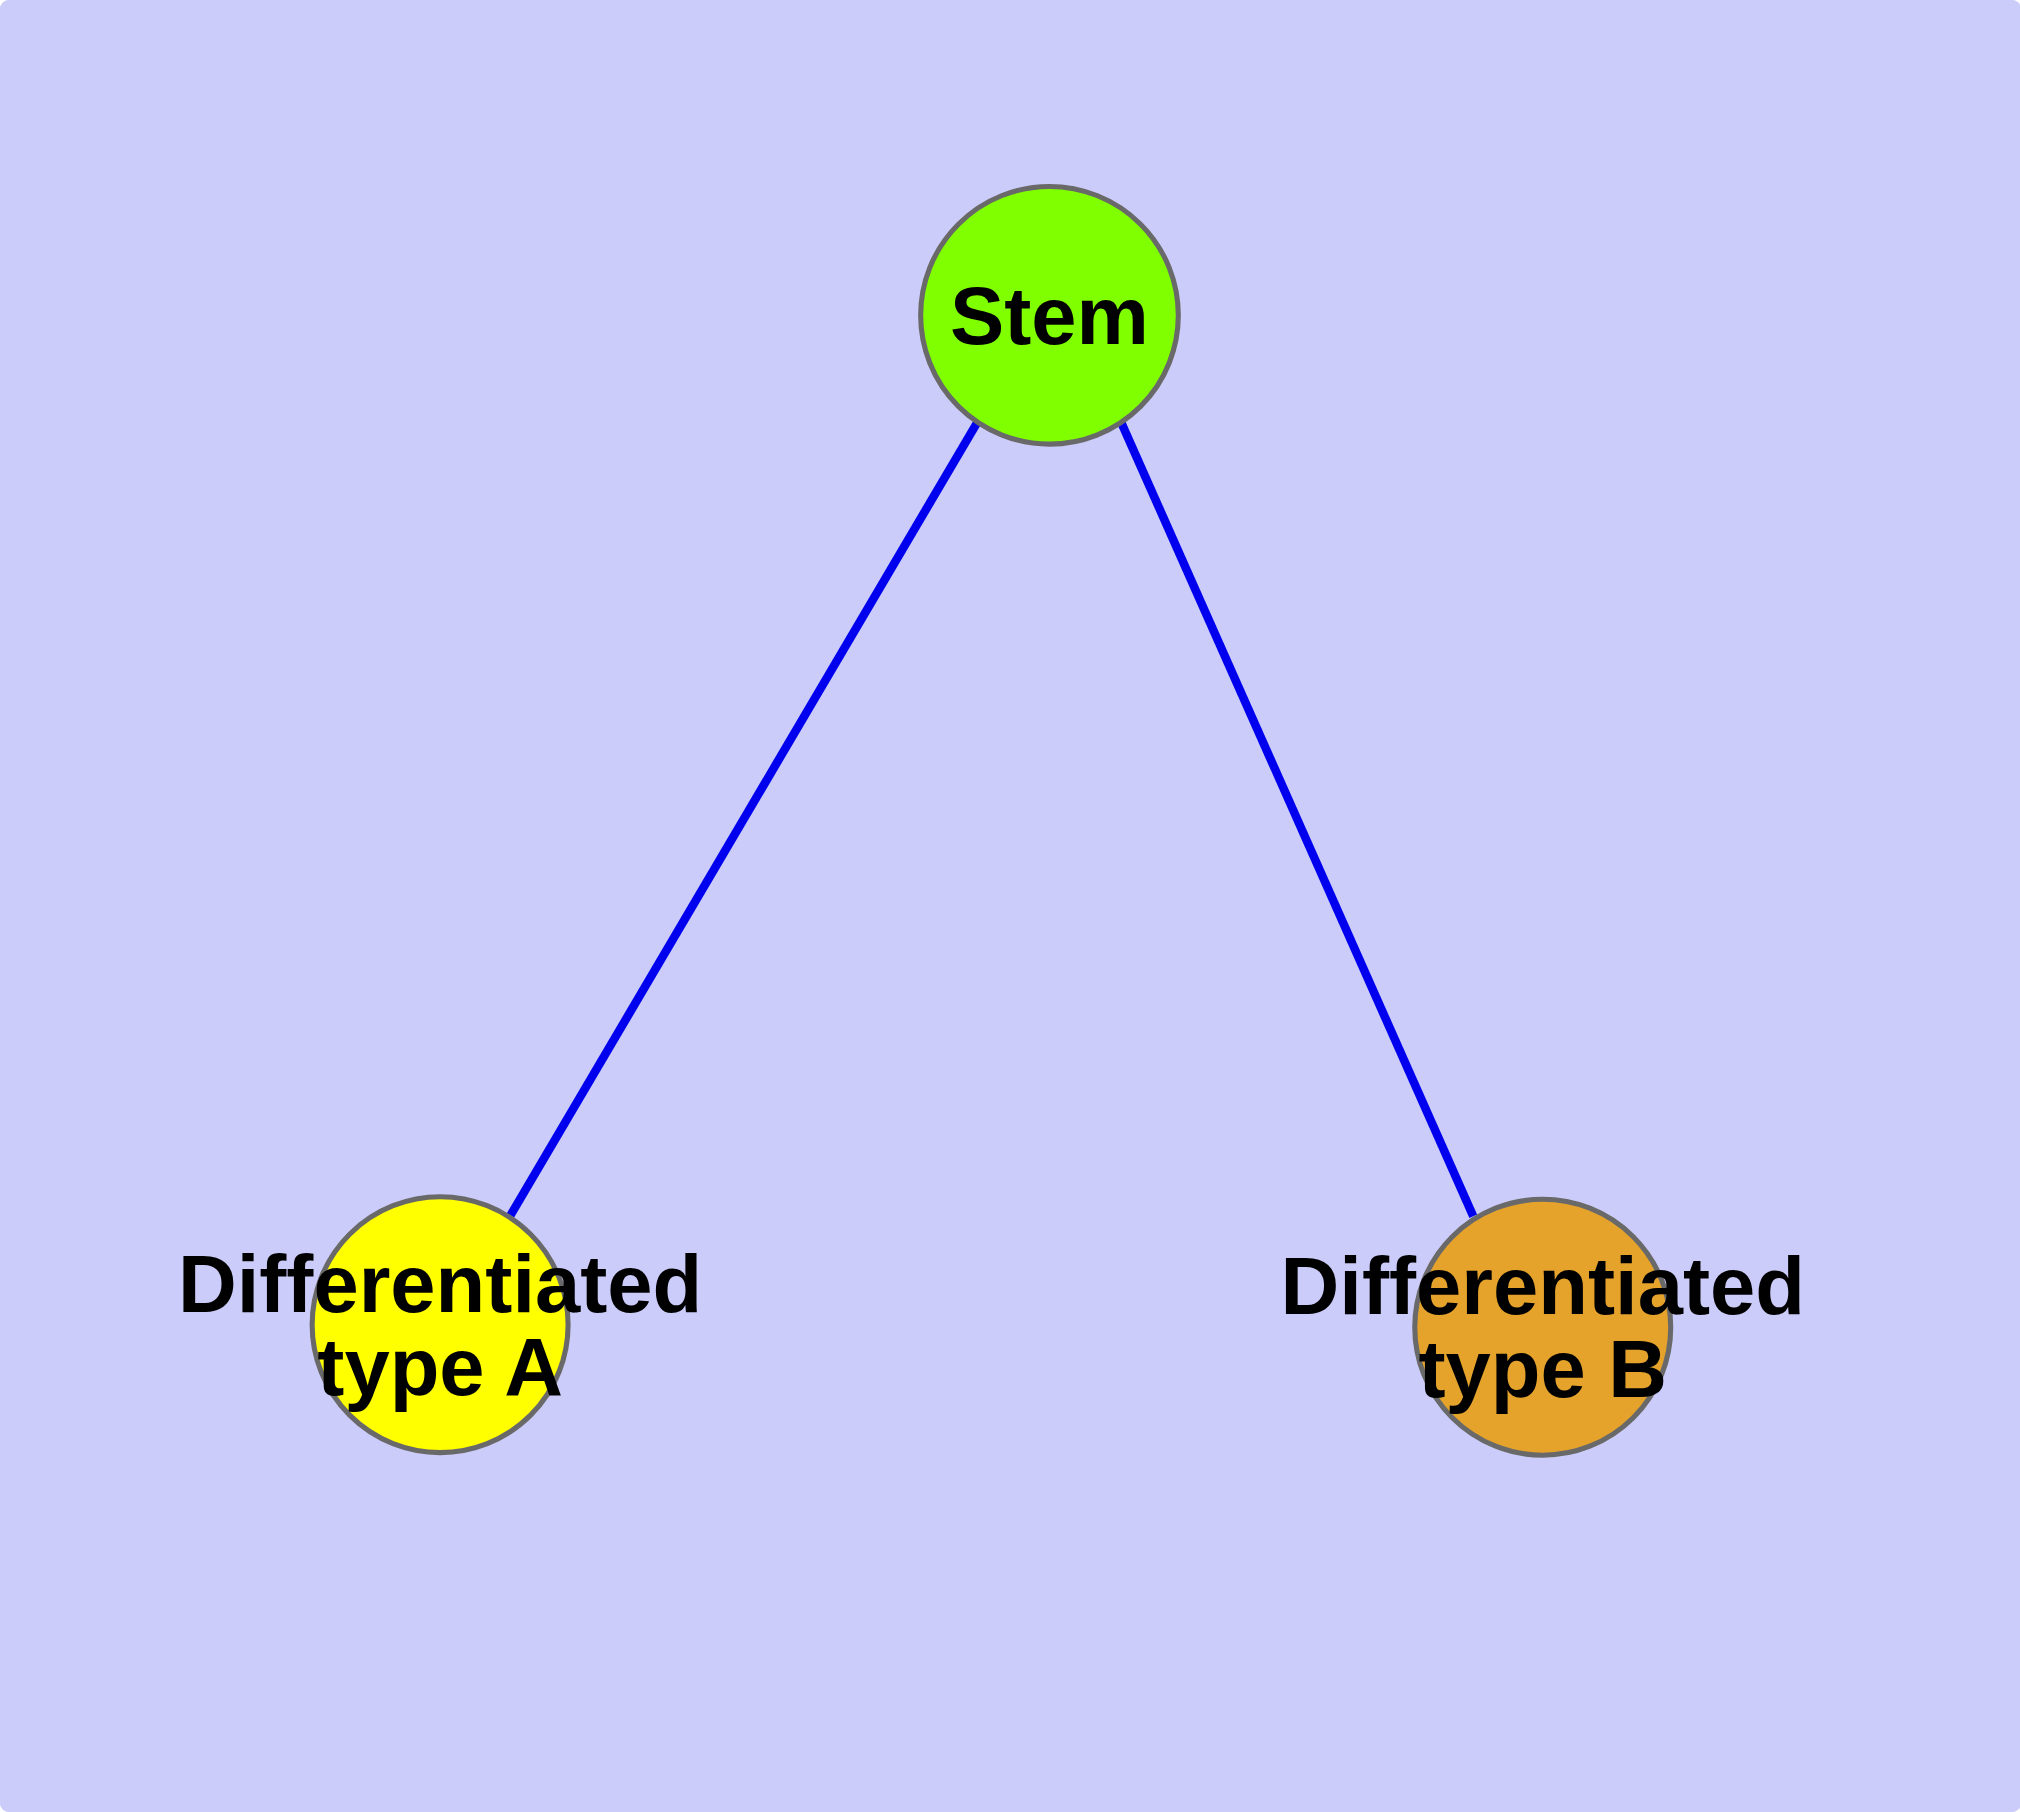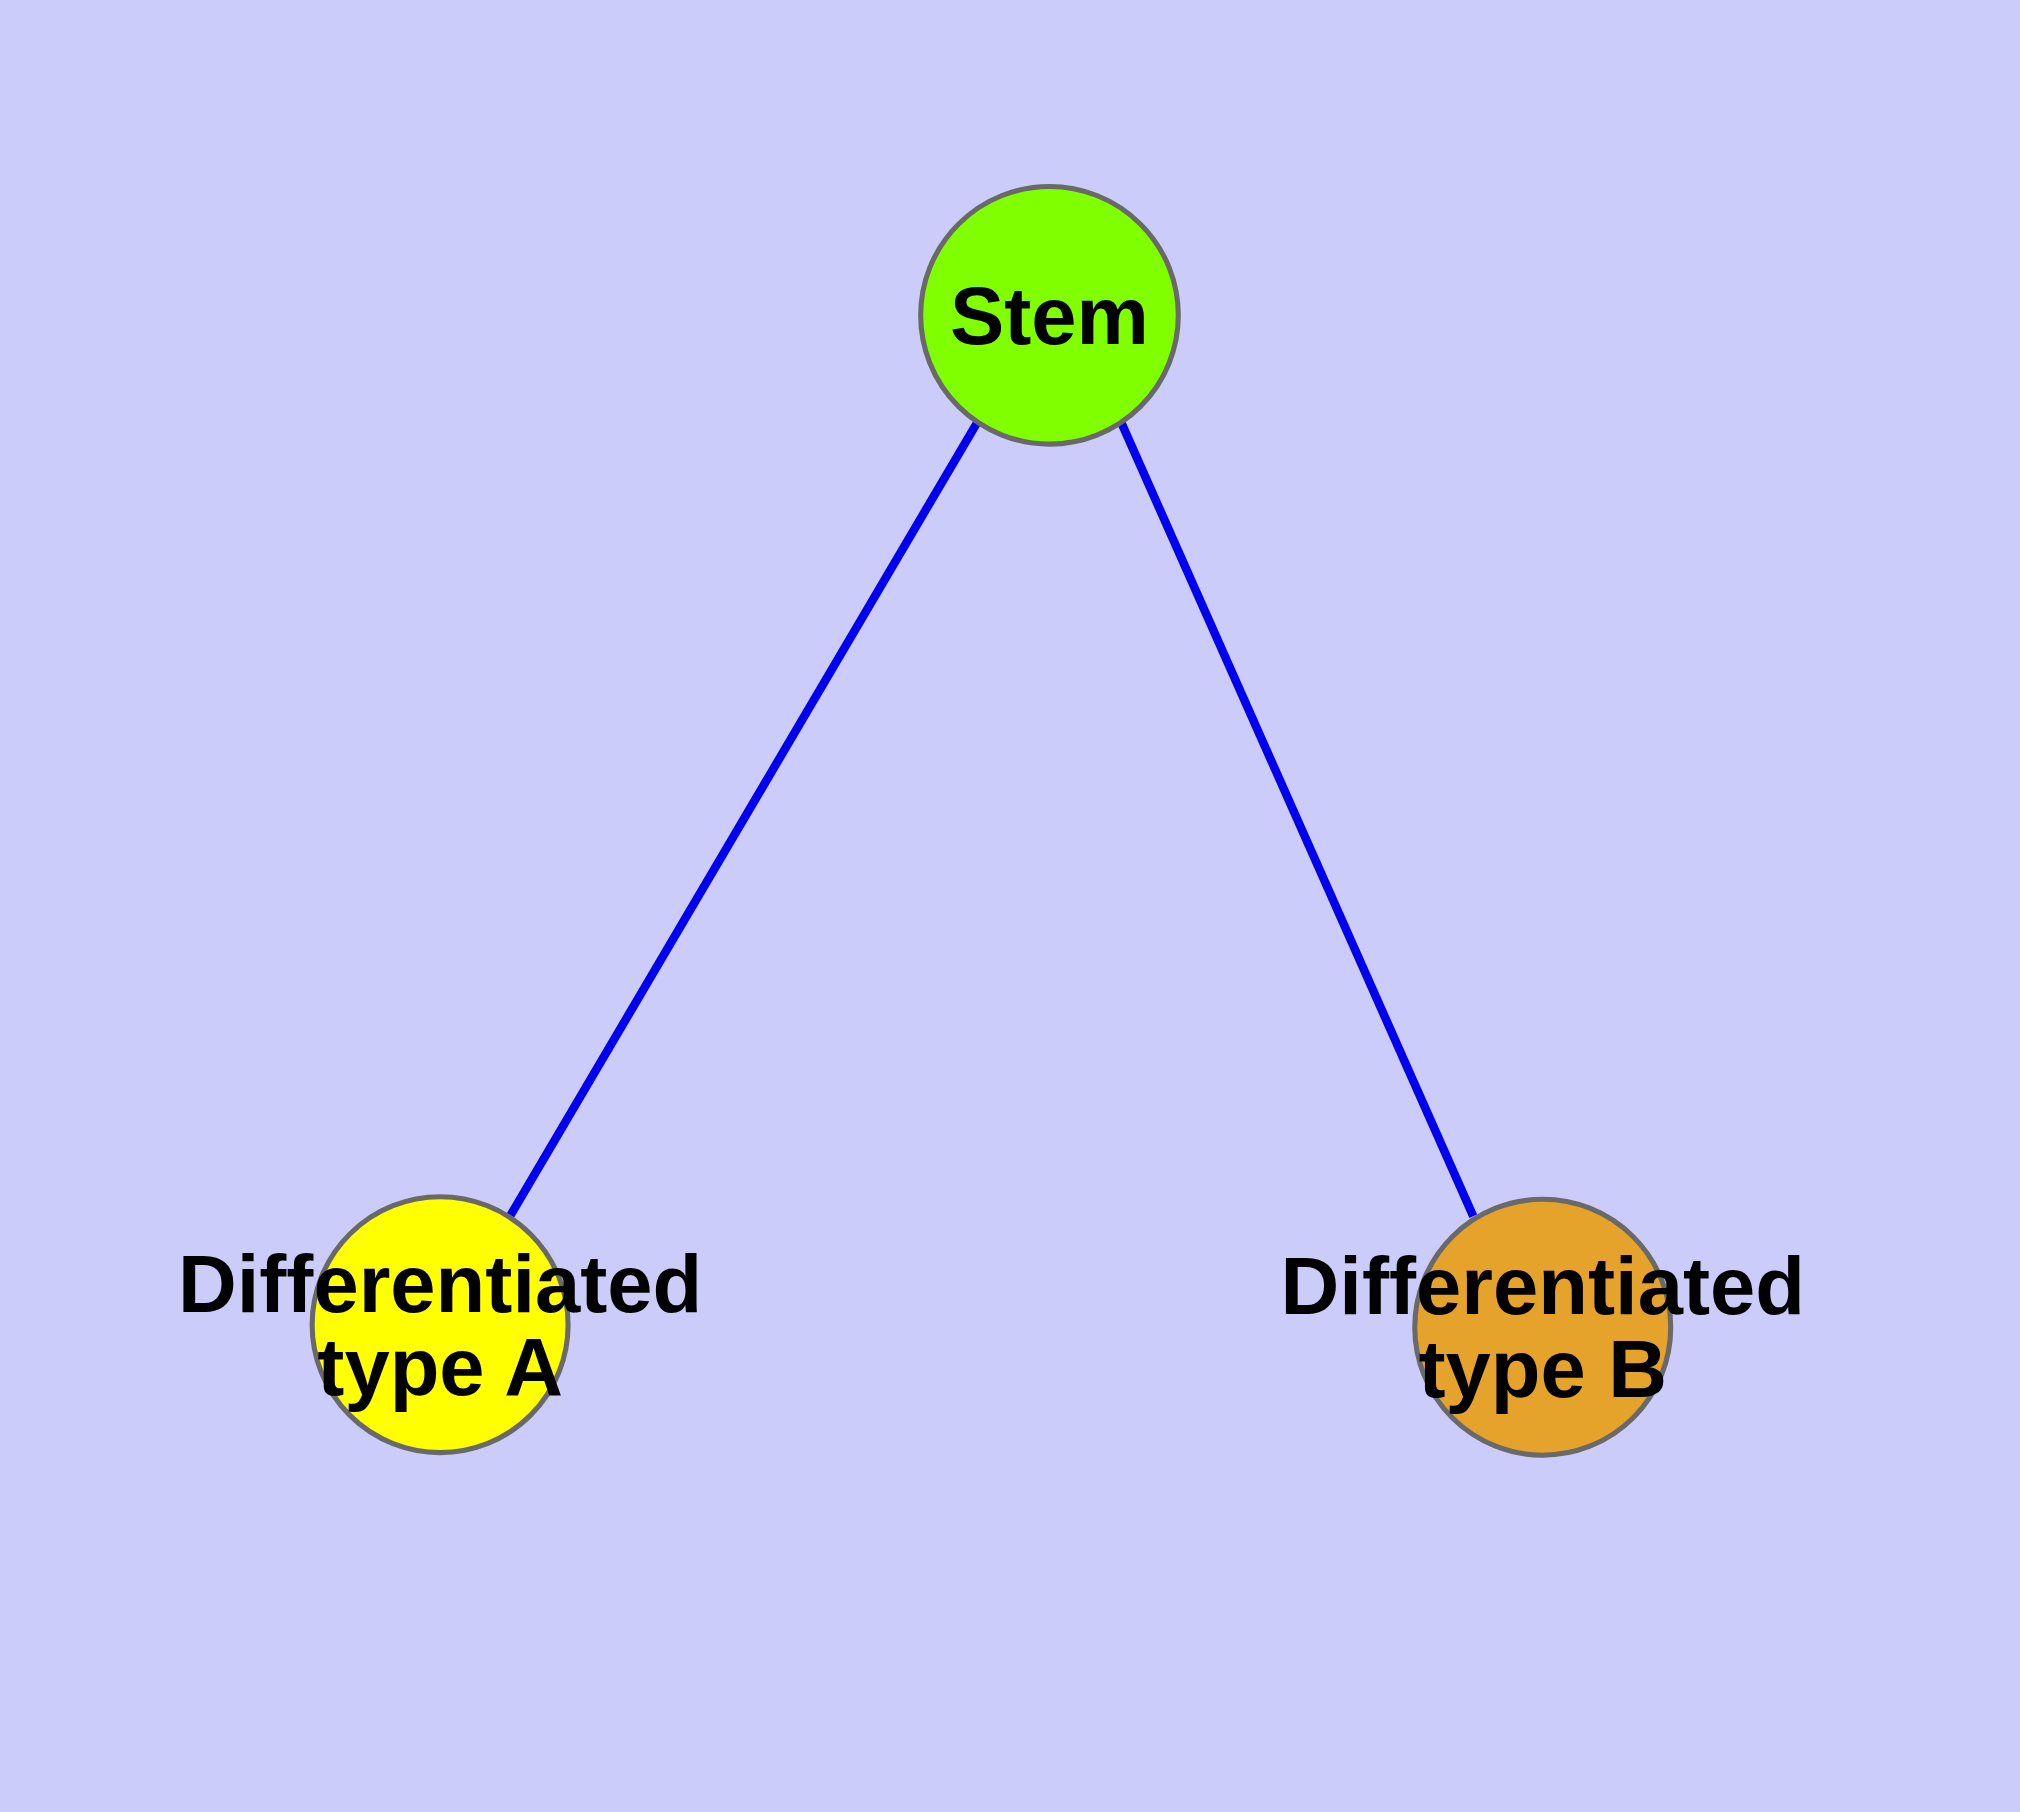--- a/index.html
+++ b/index.html
@@ -7,20 +7,21 @@
     margin: 0;
     padding: 0;
     background: #ffffff;
   }
   #canvas {
     position: relative;
     width: 2021px;
     height: 1812px;
     overflow: hidden;
     font-family: "Liberation Sans", "DejaVu Sans", sans-serif;
+    border-radius: 9px;
   }
   #graph-svg {
     position: absolute;
     top: 0;
     left: 0;
     width: 2021px;
     height: 1812px;
     display: block;
   }
   .node-label {

